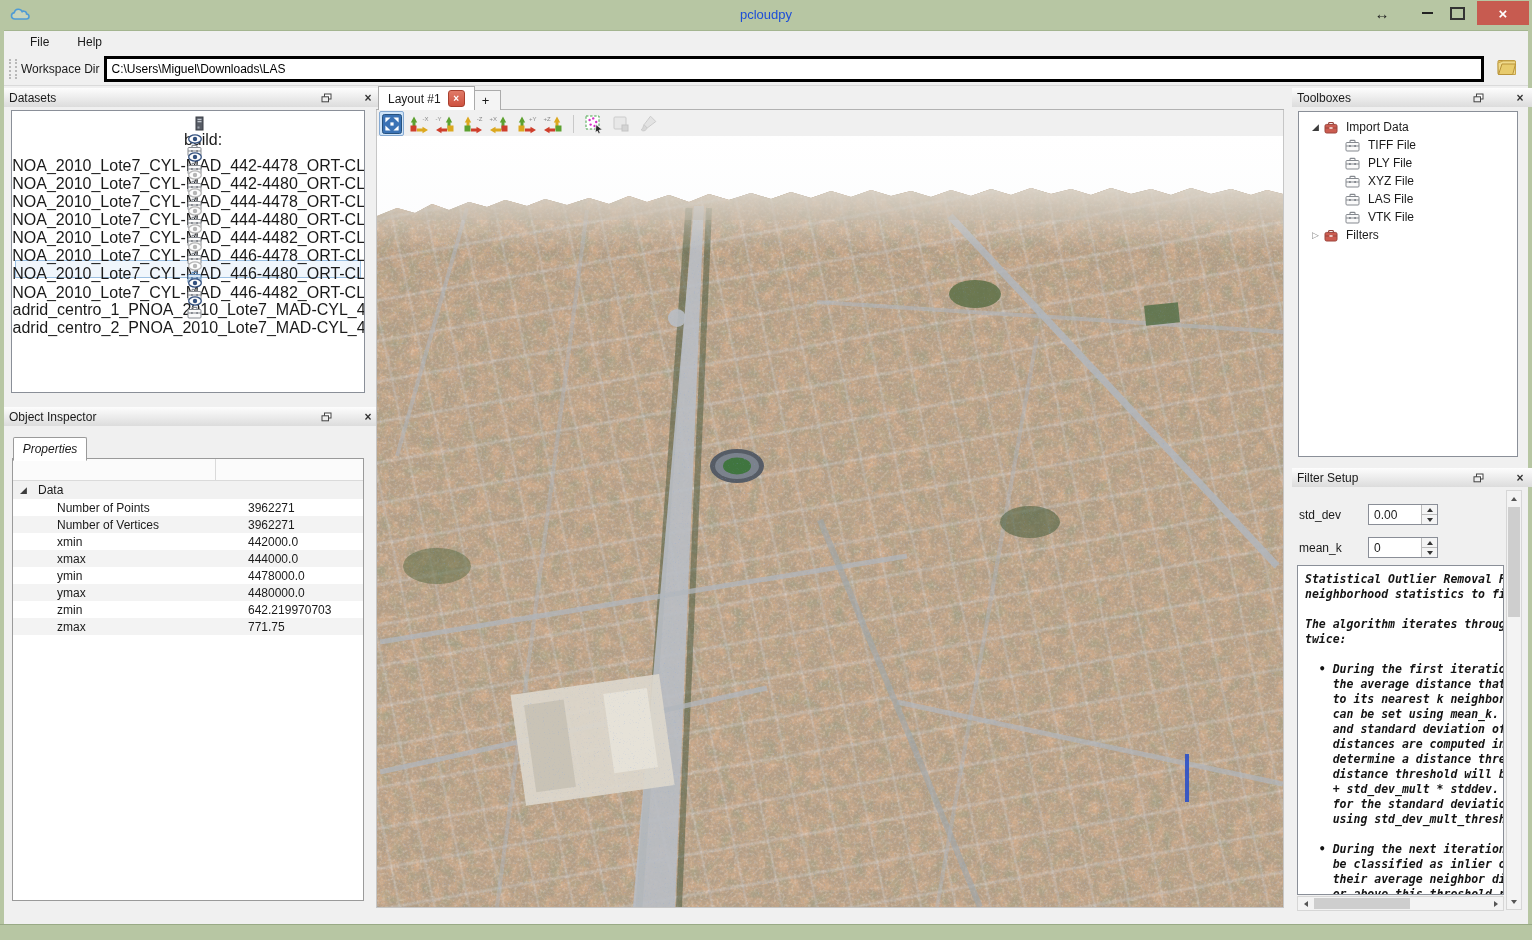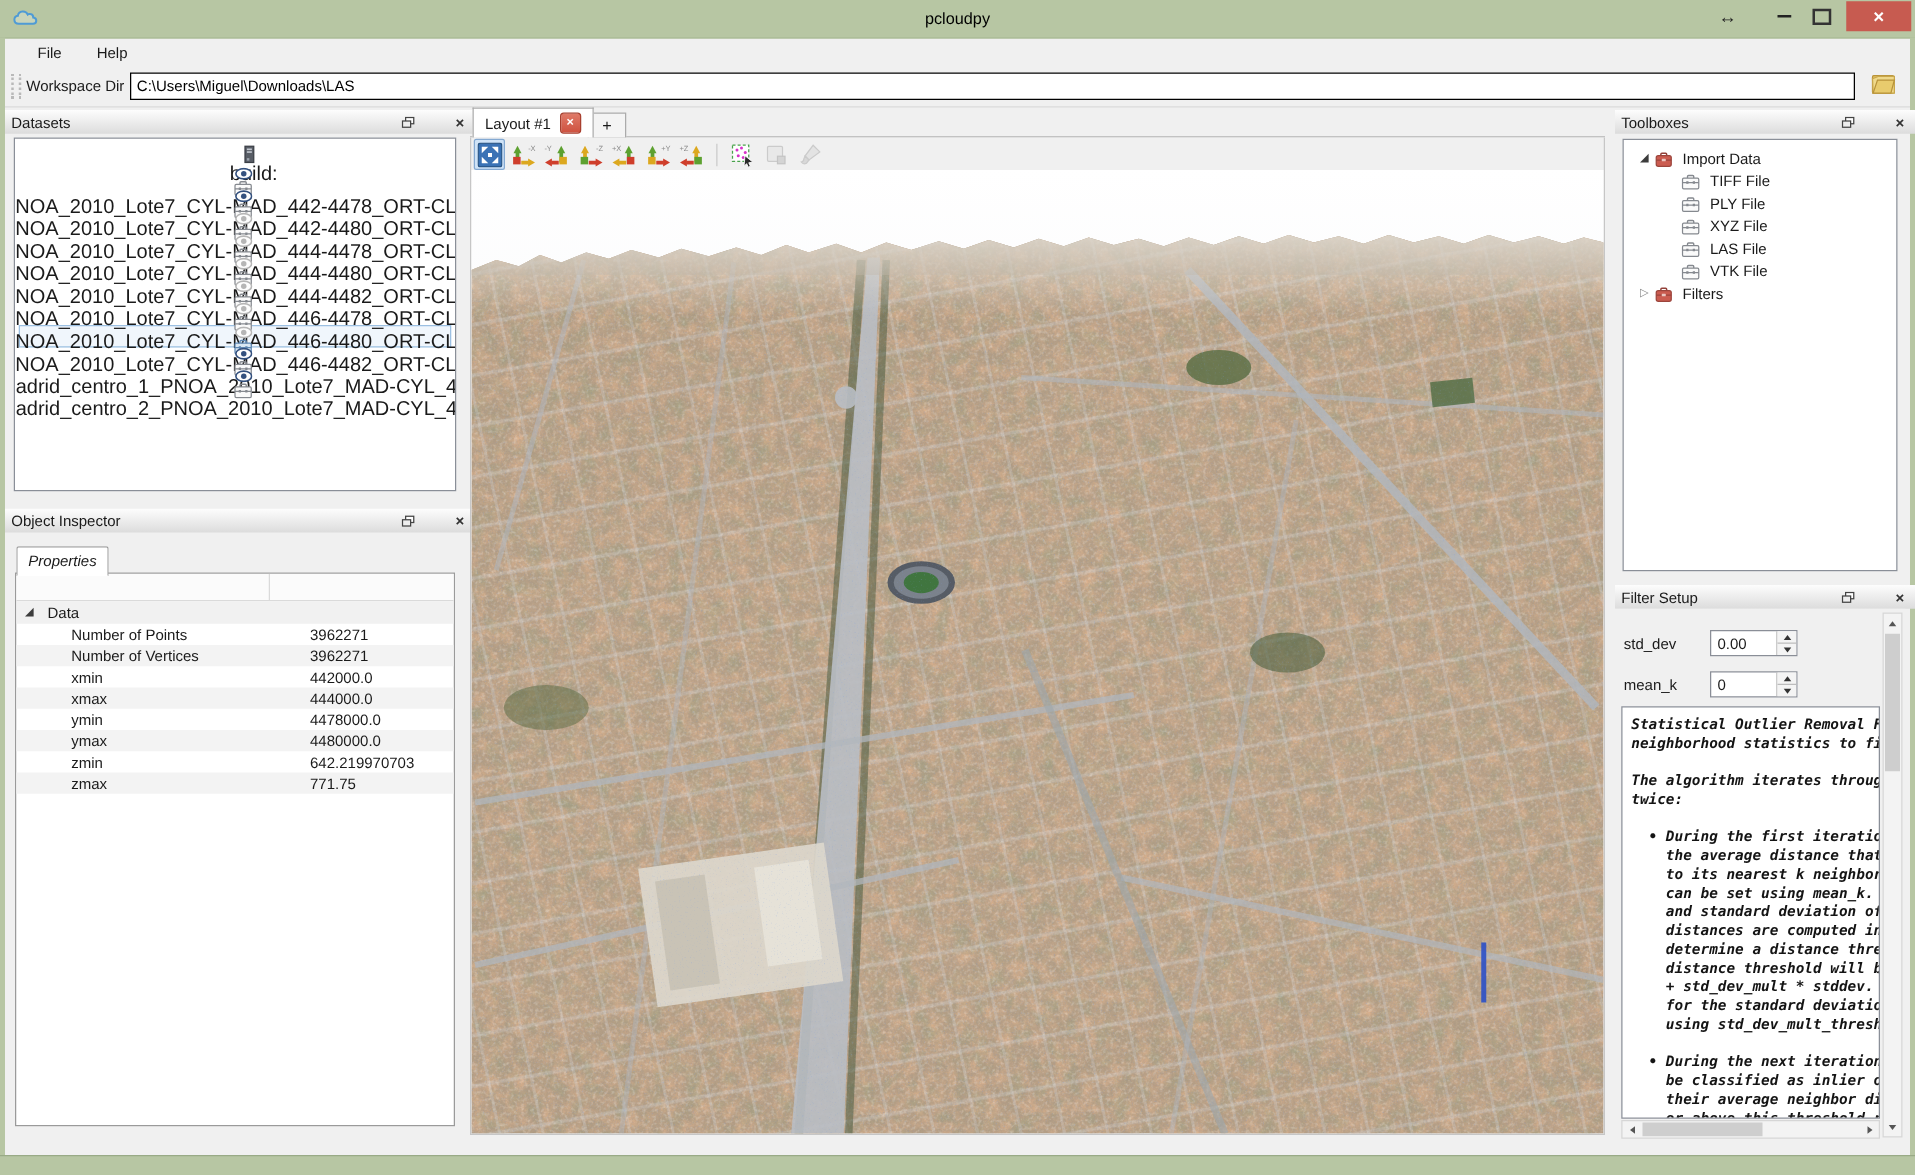--- a/index.html
+++ b/index.html
@@ -1,38 +1,38 @@
 <!DOCTYPE html>
 <html><head>
 <meta charset="utf-8">
 <style>
   html,body{margin:0;padding:0;background:#888;}
   #root{position:relative;width:1532px;height:940px;background:#f0f0f0;
         font-family:"Liberation Sans",sans-serif;overflow:hidden;color:#1a1a1a;}
   
   .titlebar{position:absolute;left:0;top:0;width:100%;height:30px;background:#b7c6a3;border-bottom:1px solid #a4b590;}
   .cloud{position:absolute;left:9px;top:5px;}
-  .title{position:absolute;left:0;right:0;top:7px;text-align:center;font-size:13px;color:#000000;}
+  .title{position:absolute;left:0;right:0;top:7px;text-align:center;font-size:13px;color:#1d4ed8;}
   .wbtn{position:absolute;top:0;height:26px;display:flex;align-items:center;justify-content:center;cursor:default;}
   .wbtn.resize{right:136px;width:28px;}
   .wbtn.min{right:92px;width:26px;}
   .minbar{width:11px;height:2px;background:#222;}
   .wbtn.max{right:62px;width:26px;}
   .maxbox{width:11px;height:9px;border:2px solid #333;background:transparent;}
   .wbtn.close{right:3px;top:1px;width:52px;height:24px;background:#c75b50;color:#fff;font-size:15px;font-weight:bold;}
   .edge{position:absolute;top:30px;bottom:15px;width:4px;background:#b7c6a3;}
   .edge.l{left:0}.edge.r{right:0}
   .statusbar{position:absolute;left:0;right:0;bottom:0;height:15px;background:#b7c6a3;border-top:1px solid #99aa86;}
   
   .menubar{position:absolute;left:4px;right:4px;top:31px;height:21px;background:#f0f0f0;display:flex;align-items:center;}
   .menu-item{padding:3px 2px;font-size:12px;margin-left:24px;}
   .wstoolbar{position:absolute;left:4px;right:4px;top:52px;height:33px;background:#f0f0f0;border-bottom:1px solid #dadada;display:flex;align-items:center;}
   .grip{width:4px;height:20px;margin:0 4px 0 5px;border-left:2px dotted #b9b9b9;border-right:2px dotted #b9b9b9;}
   .ws-label{font-size:12px;margin-right:5px;white-space:nowrap;}
-  .ws-input{flex:1;height:20px;border:1px solid #000000;background:#fff;font-family:"Liberation Sans",sans-serif;font-size:12px;padding:0 4px;outline:none;}
+  .ws-input{flex:1;height:20px;border:3px solid #000000;background:#fff;font-family:"Liberation Sans",sans-serif;font-size:12px;padding:0 4px;outline:none;}
   .folder-btn{width:34px;height:28px;margin:0 4px 0 6px;display:flex;align-items:center;justify-content:center;background:transparent;border:none;}
   
   .dock-header{position:absolute;height:19px;background:linear-gradient(#fdfdfd,#dcdcdc);display:flex;align-items:center;font-size:12px;padding:0 5px;gap:24px;}
   .dock-header .spacer{flex:1;}
   .dock-btn{width:18px;height:15px;display:flex;align-items:center;justify-content:center;font-size:12px;color:#333;font-weight:bold;}
   .panel-box{position:absolute;background:#fff;border:1px solid #8a8f98;overflow:hidden;}
   
   #datasets-list{padding-top:5px;}
   .ds-root,.ds-row{height:18px;display:flex;align-items:center;font-size:16px;white-space:nowrap;flex-direction:column;}
   .ds-root{padding-left:30px;}

